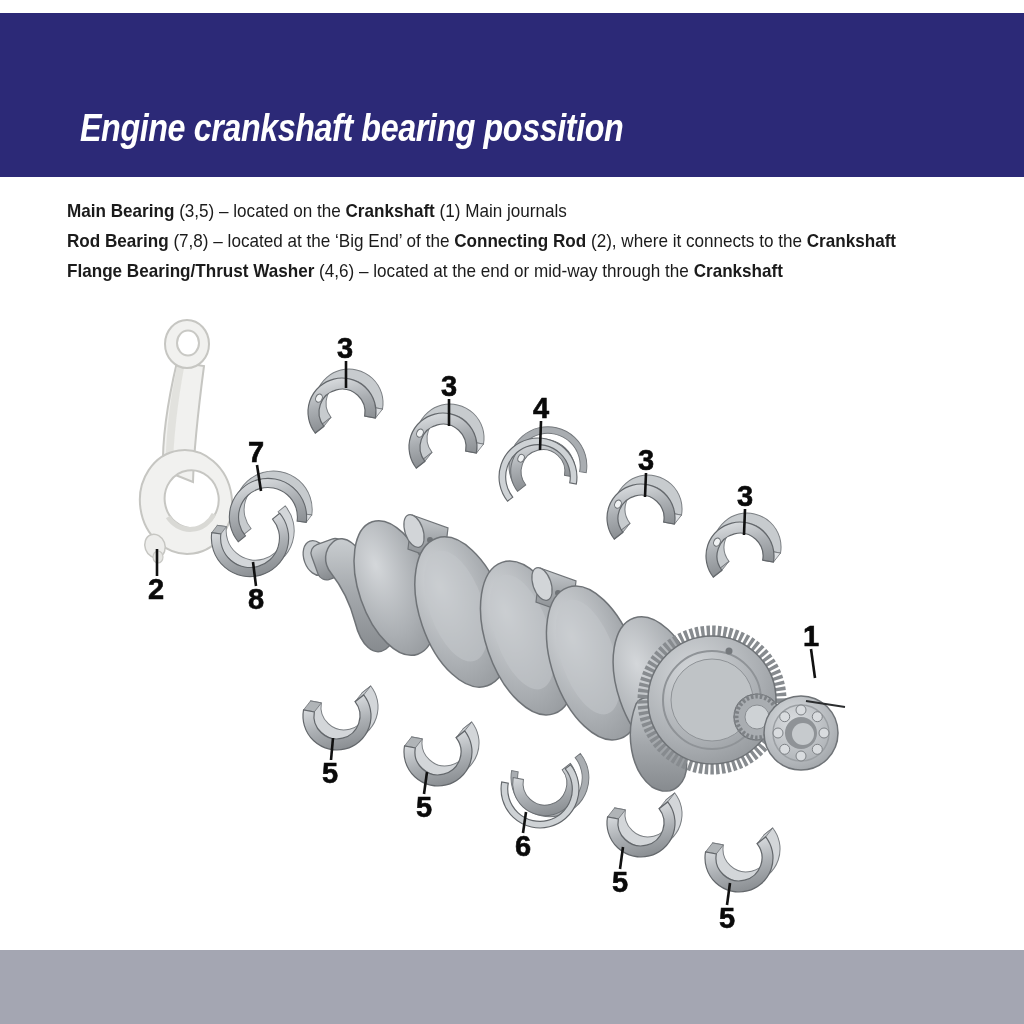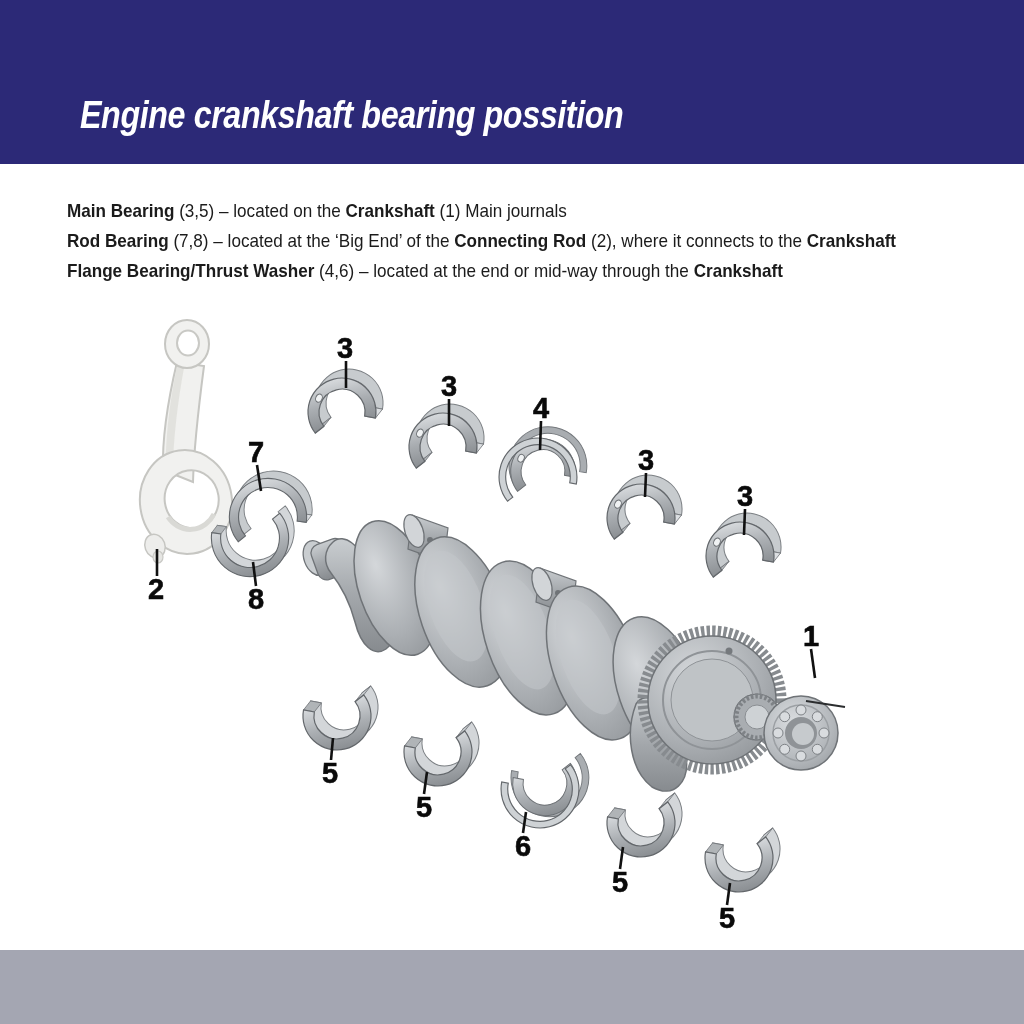--- a/index.html
+++ b/index.html
@@ -1,19 +1,19 @@
 <!DOCTYPE html>
 <html style="--header-bg: #2C2977; --footer-bg: #A4A6B2; --page-bg: #FFFFFF; --text-color: #1B1B1B; --callout-color: #0A0A0A;"><head>
 <meta charset="utf-8">
 <style>
   html,body{margin:0;padding:0;background:#ffffff;}
   .page{position:relative;width:1024px;height:1024px;background:var(--page-bg,#fff);overflow:hidden;
         font-family:"Liberation Sans", sans-serif;}
   
-  .banner{position:absolute;left:0;top:0;width:1024px;height:164px;background:var(--header-bg,#2C2977);}
+  .banner{position:absolute;left:0;top:13px;width:1024px;height:164px;background:var(--header-bg,#2C2977);}
   .banner h1{margin:0;position:absolute;left:80px;top:94px;color:#fff;font-size:38px;font-weight:700;
              font-style:italic;letter-spacing:-0.5px;white-space:nowrap;
              transform:scaleX(0.85);transform-origin:left center;}
   
   .description{position:absolute;left:67px;top:196px;width:950px;font-size:19px;color:var(--text-color,#1b1b1b);
                line-height:30px;white-space:nowrap;transform:scaleX(0.9);transform-origin:left top;}
   .desc-line{height:30px;}
   .desc-line strong{font-weight:700;}
   
   .diagram{position:absolute;left:0;top:0;width:1024px;height:1024px;}

